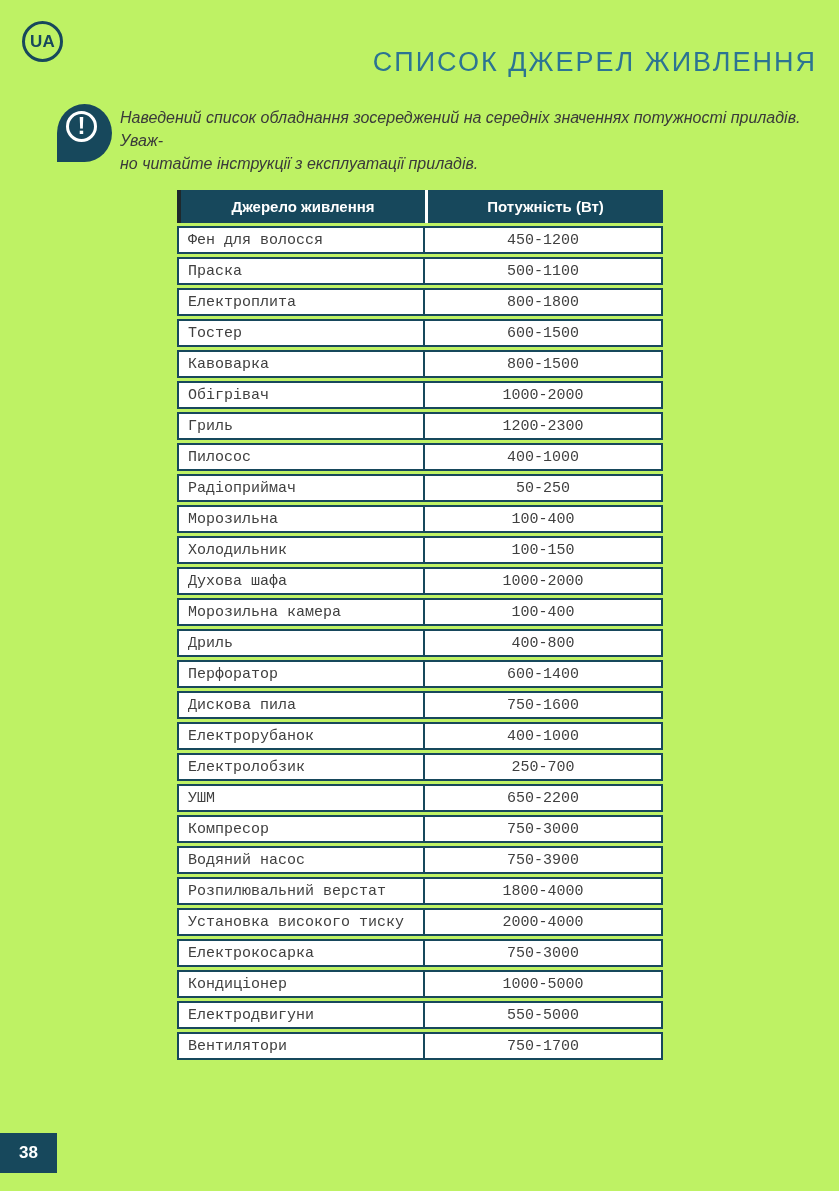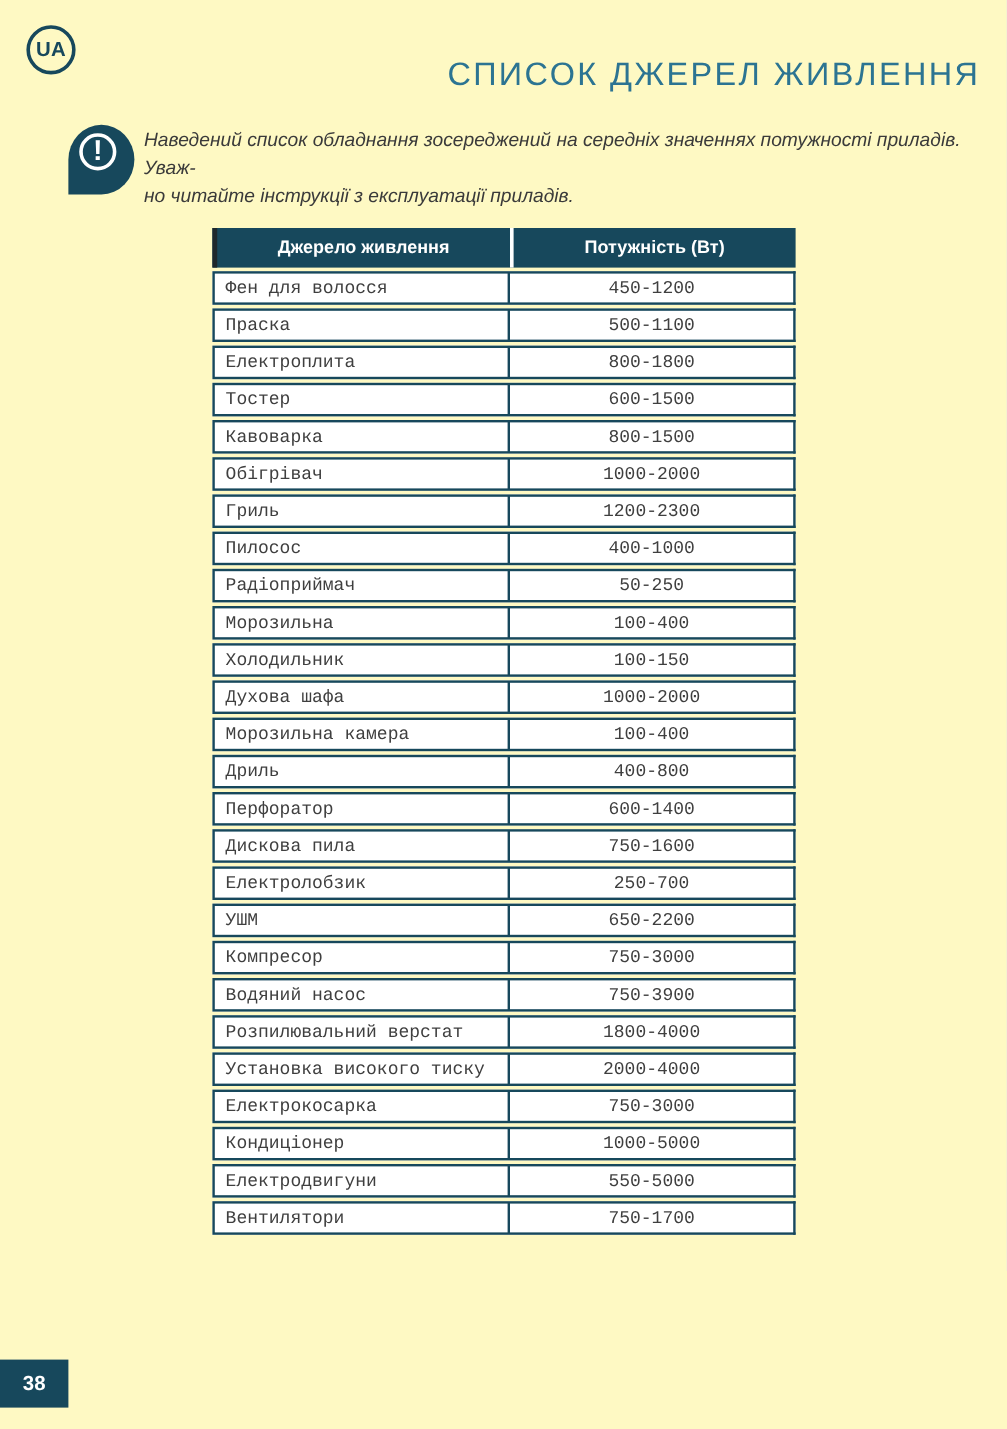--- a/index.html
+++ b/index.html
@@ -1,20 +1,20 @@
 <!DOCTYPE html>
 <html><head>
 <meta charset="utf-8">
 <style>
   html,body{margin:0;padding:0;background:#e8e8e8;}
   *{box-sizing:border-box;}
   .page{
     position:relative;
     width:839px;height:1191px;
-    background:#fef9c3;
+    background:#bef264;
     margin:0 auto;
     font-family:"Liberation Sans", sans-serif;
     overflow:hidden;
   }
   .logo{
     position:absolute;left:22px;top:21px;
     width:41px;height:41px;
     border:3px solid #17485C;
     border-radius:50%;
     display:flex;align-items:center;justify-content:center;
@@ -188,20 +188,24 @@
       </tr>
         <tr>
         <td>Перфоратор</td>
         <td>600-1400</td>
       </tr>
         <tr>
         <td>Дискова пила</td>
         <td>750-1600</td>
       </tr>
         <tr>
+        <td>Електрорубанок</td>
+        <td>400-1000</td>
+      </tr>
+        <tr>
         <td>Електролобзик</td>
         <td>250-700</td>
       </tr>
         <tr>
         <td>УШМ</td>
         <td>650-2200</td>
       </tr>
         <tr>
         <td>Компресор</td>
         <td>750-3000</td>

